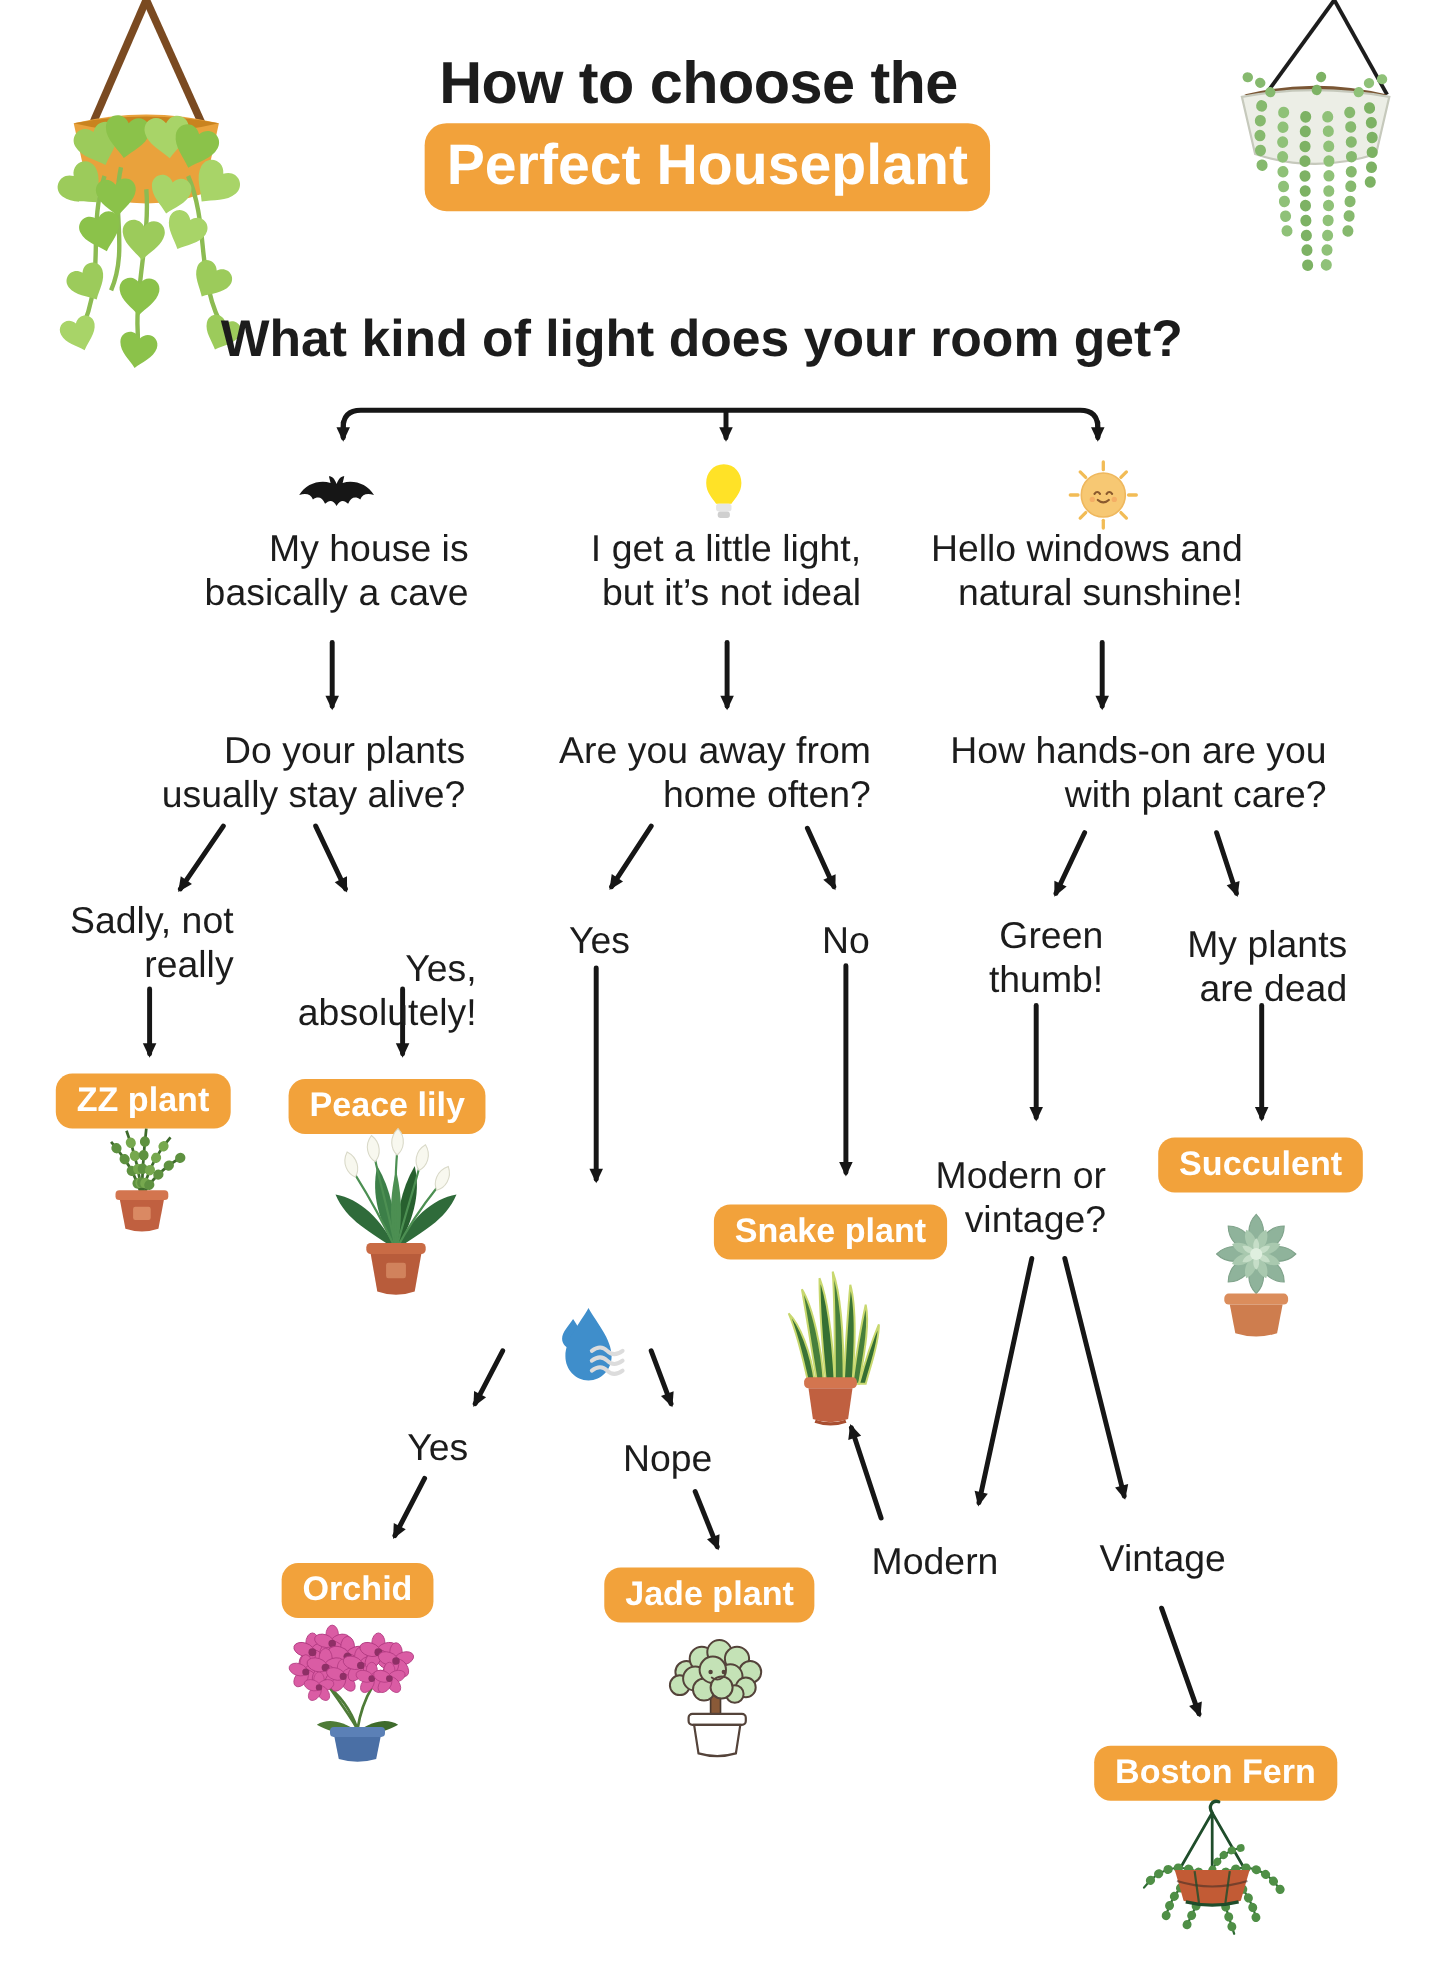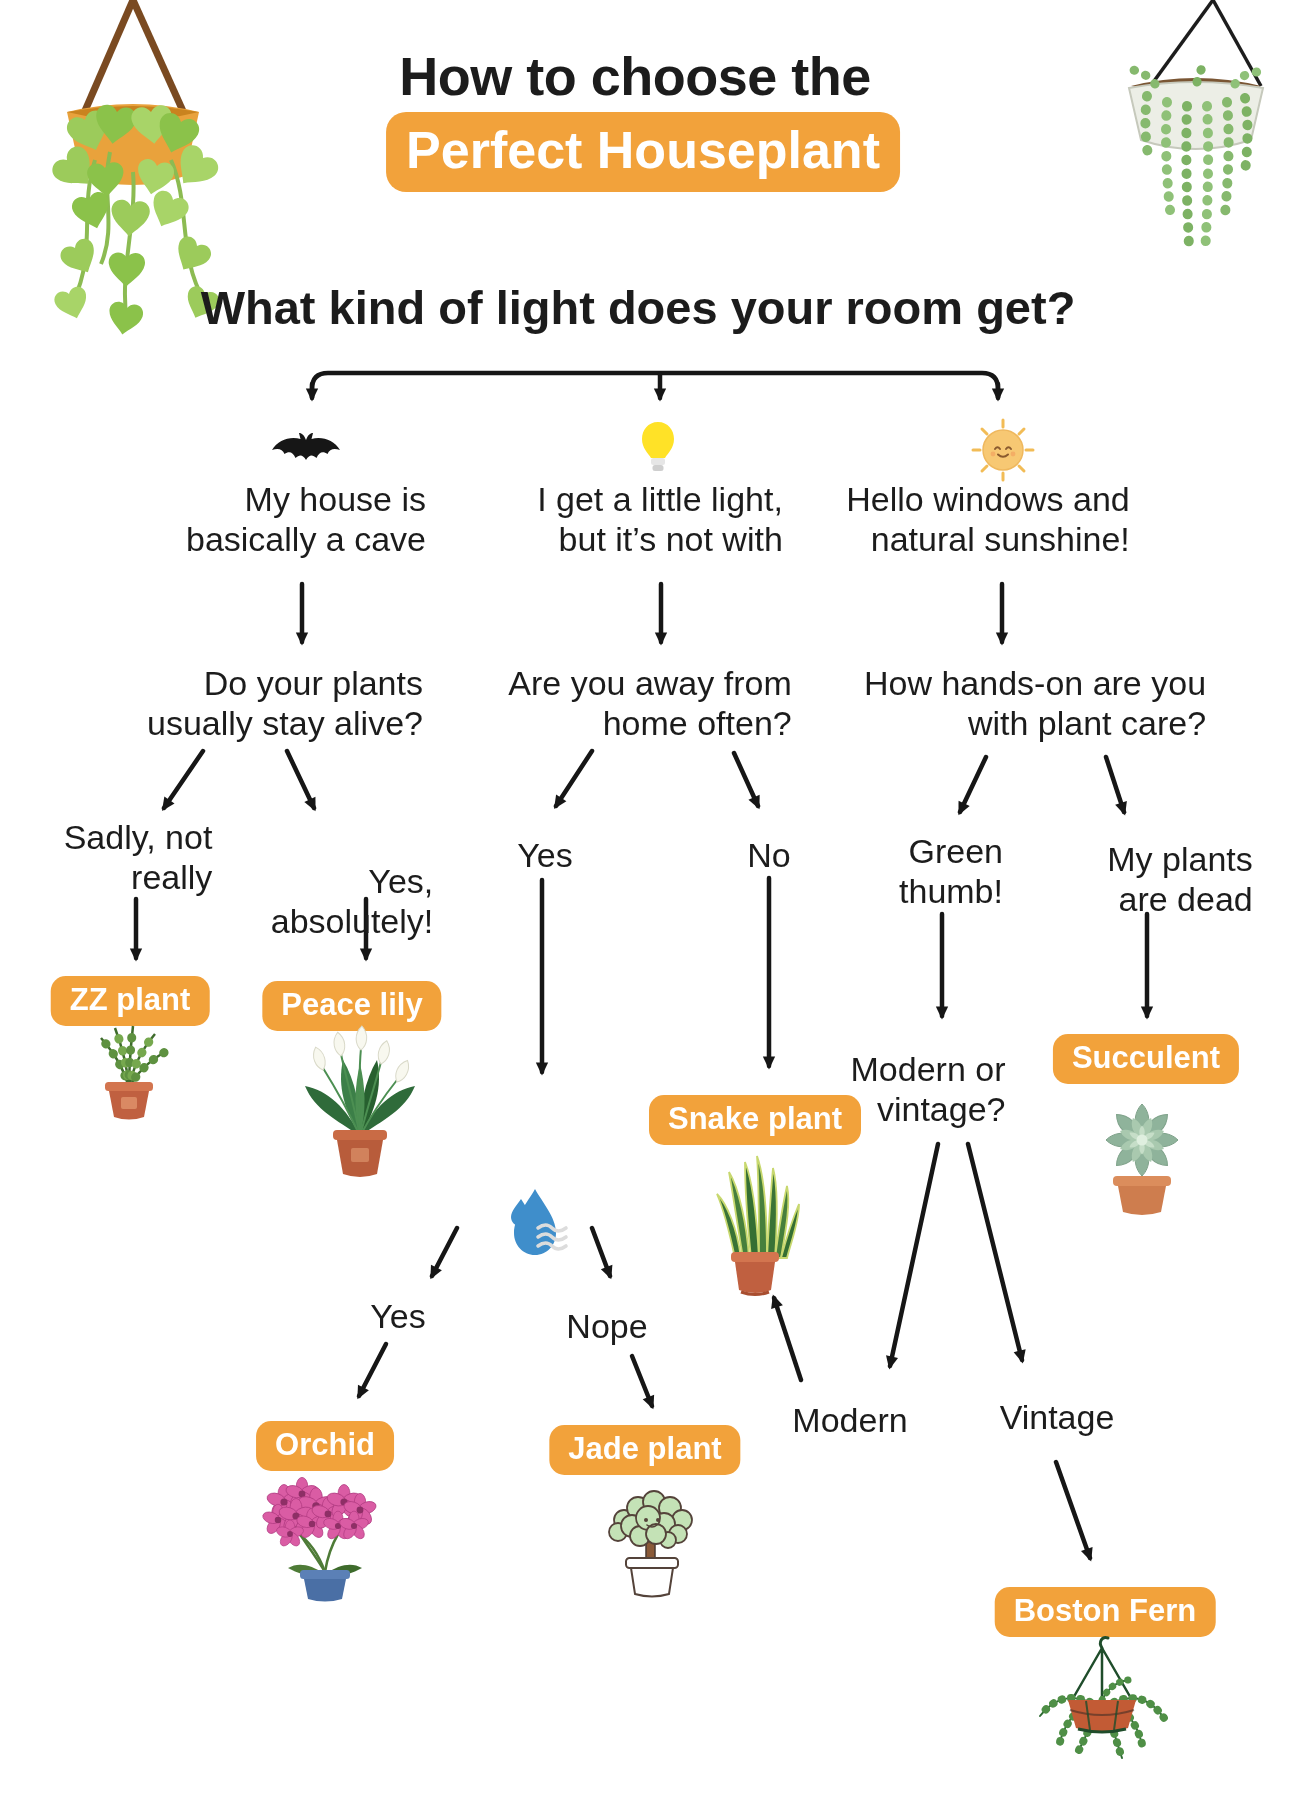--- a/index.html
+++ b/index.html
@@ -148,21 +148,21 @@
     <circle cx="24" cy="38" r="2.4" fill="#F2A25F" opacity="0.7"></circle>
     <circle cx="44" cy="38" r="2.4" fill="#F2A25F" opacity="0.7"></circle>
   </svg>
 
   <div class="c body" style="left:306px;top:519px">
     <div>My house is</div>
     <div>basically a cave</div>
   </div>
   <div class="c body" style="left:660px;top:519px">
     <div>I get a little light,</div>
-    <div>but it’s not with</div>
+    <div>but it’s not ideal</div>
   </div>
   <div class="c body" style="left:988px;top:519px">
     <div>Hello windows and</div>
     <div>natural sunshine!</div>
   </div>
 
   <div class="c body" style="left:650px;top:703px">
     <div>Are you away from</div>
     <div>home often?</div>
   </div>
@@ -182,21 +182,21 @@
   <div class="c body" style="left:352px;top:901px">
     <div>Yes,</div>
     <div>absolutely!</div>
   </div>
   <div class="c body" style="left:545px;top:855px">Yes</div>
   <div class="c body" style="left:769px;top:855px">No</div>
   <div class="c body" style="left:951px;top:871px">
     <div>Green</div>
     <div>thumb!</div>
   </div>
-  <div class="c body" style="left:1180px;top:879px">
+  <div class="c body" style="left:1152px;top:879px">
     <div>My plants</div>
     <div>are dead</div>
   </div>
 
   <div class="c badge" style="left:130px;top:1001px">ZZ plant</div>
   <div class="c badge" style="left:352px;top:1006px">Peace lily</div>
   <div class="c badge" style="left:755px;top:1120px">Snake plant</div>
   <div class="c badge" style="left:1146px;top:1059px">Succulent</div>
 
   <div class="c body" style="left:928px;top:1089px">

